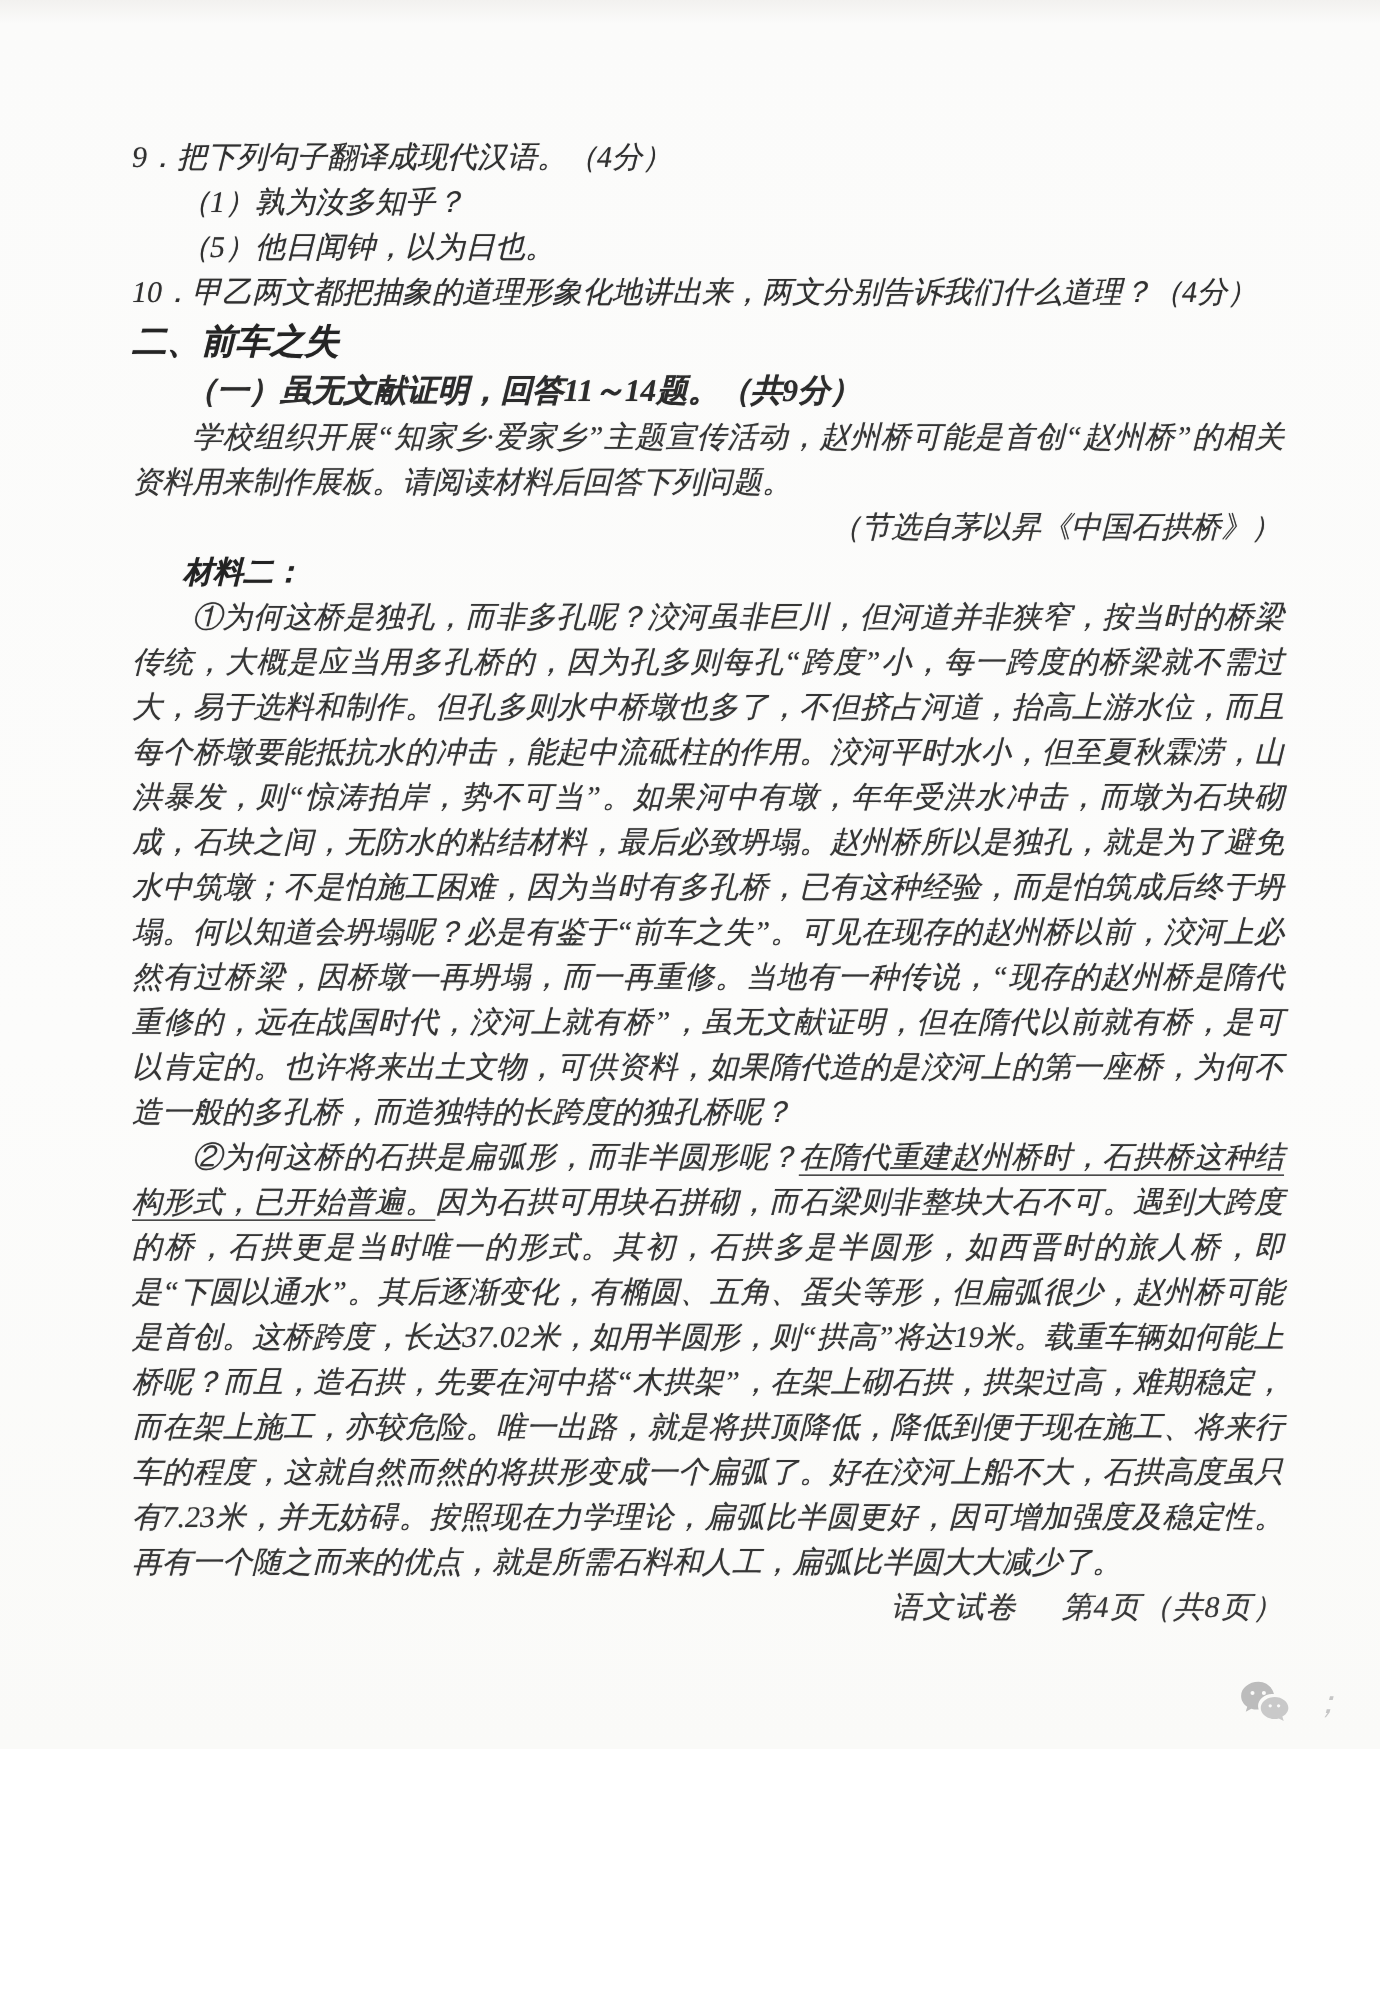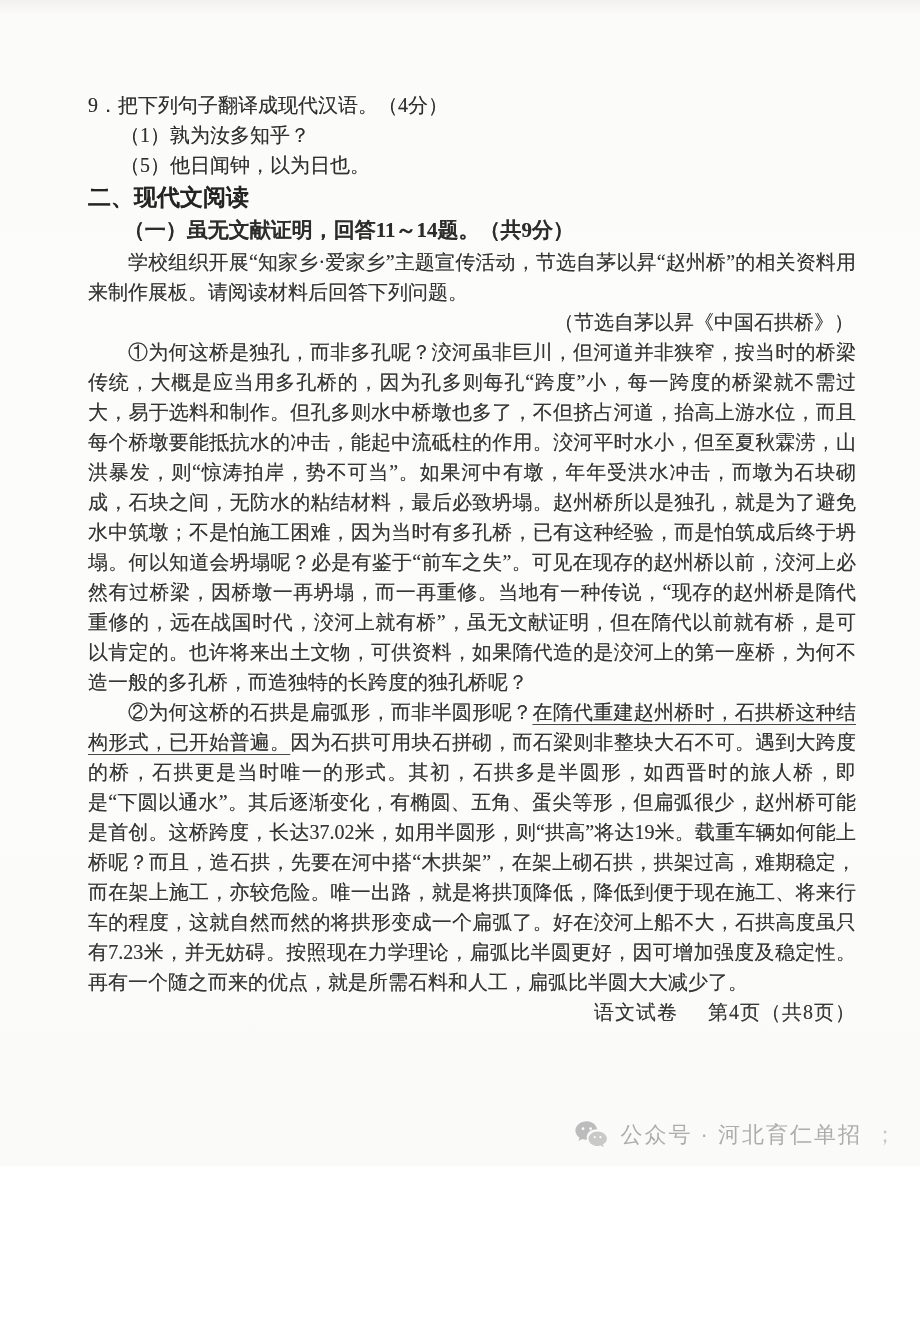--- a/index.html
+++ b/index.html
@@ -18,20 +18,21 @@
     height: 1166px;
     box-sizing: border-box;
     padding: 90px 64px 0 88px;
     background:
       linear-gradient(180deg, #f2f1ef 0px, #fbfbfa 16px, #fcfcfb 60%, #fafaf8 100%);
     font-family: "Liberation Serif", "DejaVu Serif", serif;
     font-size: 20px;
     line-height: 30px;
     color: #353535;
     text-shadow: 0 0 0.6px rgba(45,45,45,0.55);
+    font-style: italic;
   }
   .page p { margin: 0; }
 
   .q-line { color: #303030; }
   .q-sub  { padding-left: 1.6em; }
 
   .sec-heading {
     margin-top: 24px;
     font-family: "Liberation Sans", "DejaVu Sans", sans-serif;
     font-weight: 700;
@@ -97,38 +98,39 @@
   .wechat-svg { display: block; }
 </style>
 </head>
 <body>
 
 <div class="page">
 
   <p class="q-line">9．把下列句子翻译成现代汉语。（4分）</p>
   <p class="q-line q-sub">（1）孰为汝多知乎？</p>
   <p class="q-line q-sub">（5）他日闻钟，以为日也。</p>
+  <p class="q-line">10．甲乙两文都把抽象的道理形象化地讲出来，两文分别告诉我们什么道理？（4分）</p>
 
-  <p class="sec-heading">二、现代文阅读</p>
+  <p class="sec-heading">二、前车之失</p>
   <p class="sub-heading">（一）虽无文献证明，回答11～14题。（共9分）</p>
-  <p class="body-para indent">学校组织开展“知家乡·爱家乡”主题宣传活动，节选自茅以昇“赵州桥”的相关资料用来制作展板。请阅读材料后回答下列问题。</p>
+  <p class="body-para indent">学校组织开展“知家乡·爱家乡”主题宣传活动，赵州桥可能是首创“赵州桥”的相关资料用来制作展板。请阅读材料后回答下列问题。</p>
 
   <p class="source-line">（节选自茅以昇《中国石拱桥》）</p>
 
+  <p class="material-label">材料二：</p>
   <p class="body-para indent">①为何这桥是独孔，而非多孔呢？洨河虽非巨川，但河道并非狭窄，按当时的桥梁传统，大概是应当用多孔桥的，因为孔多则每孔“跨度”小，每一跨度的桥梁就不需过大，易于选料和制作。但孔多则水中桥墩也多了，不但挤占河道，抬高上游水位，而且每个桥墩要能抵抗水的冲击，能起中流砥柱的作用。洨河平时水小，但至夏秋霖涝，山洪暴发，则“惊涛拍岸，势不可当”。如果河中有墩，年年受洪水冲击，而墩为石块砌成，石块之间，无防水的粘结材料，最后必致坍塌。赵州桥所以是独孔，就是为了避免水中筑墩；不是怕施工困难，因为当时有多孔桥，已有这种经验，而是怕筑成后终于坍塌。何以知道会坍塌呢？必是有鉴于“前车之失”。可见在现存的赵州桥以前，洨河上必然有过桥梁，因桥墩一再坍塌，而一再重修。当地有一种传说，“现存的赵州桥是隋代重修的，远在战国时代，洨河上就有桥”，虽无文献证明，但在隋代以前就有桥，是可以肯定的。也许将来出土文物，可供资料，如果隋代造的是洨河上的第一座桥，为何不造一般的多孔桥，而造独特的长跨度的独孔桥呢？</p>
   <p class="body-para indent"><span>②为何这桥的石拱是扁弧形，而非半圆形呢？</span><span class="u">在隋代重建赵州桥时，石拱桥这种结构形式，已开始普遍。</span><span>因为石拱可用块石拼砌，而石梁则非整块大石不可。遇到大跨度的桥，石拱更是当时唯一的形式。其初，石拱多是半圆形，如西晋时的旅人桥，即是“下圆以通水”。其后逐渐变化，有椭圆、五角、蛋尖等形，但扁弧很少，赵州桥可能是首创。这桥跨度，长达37.02米，如用半圆形，则“拱高”将达19米。载重车辆如何能上桥呢？而且，造石拱，先要在河中搭“木拱架”，在架上砌石拱，拱架过高，难期稳定，而在架上施工，亦较危险。唯一出路，就是将拱顶降低，降低到便于现在施工、将来行车的程度，这就自然而然的将拱形变成一个扁弧了。好在洨河上船不大，石拱高度虽只有7.23米，并无妨碍。按照现在力学理论，扁弧比半圆更好，因可增加强度及稳定性。再有一个随之而来的优点，就是所需石料和人工，扁弧比半圆大大减少了。</span></p>
 
   <p class="footer-line"><span>语文试卷</span><span class="footer-page">第4页（共8页）</span></p>
 
   <div class="watermark">
     <svg class="wechat-svg" width="36" height="30" viewBox="0 0 36 30" aria-hidden="true">
       <path fill="#bcbcbc" d="M13 1.2C6.6 1.2 1.4 5.4 1.4 10.6c0 2.9 1.6 5.5 4.1 7.2l-1 3.3 3.7-2c1.2.4 2.5.6 3.8.6.4 0 .8 0 1.1-.1-.2-.7-.4-1.5-.4-2.3 0-4.4 4.3-8 9.7-8 .3 0 .6 0 .9.1C22.4 4.8 18.1 1.2 13 1.2z"></path>
       <circle cx="9" cy="8.7" r="1.35" fill="#fbfbfa"></circle>
       <circle cx="16.6" cy="8.7" r="1.35" fill="#fbfbfa"></circle>
       <path fill="#c9c9c9" d="M23.7 11.4c-5.1 0-9.2 3.3-9.2 7.3s4.1 7.3 9.2 7.3c1 0 2-.1 2.9-.4l3.2 1.7-.9-2.9c2.4-1.3 4-3.4 4-5.7 0-4-4.1-7.3-9.2-7.3z"></path>
       <circle cx="20.8" cy="17.2" r="1.1" fill="#fbfbfa"></circle>
       <circle cx="26.4" cy="17.2" r="1.1" fill="#fbfbfa"></circle>
     </svg>
-    <span>公众号 · 河北育仁单招</span>
     <span class="tail">；</span>
   </div>
 
 </div>
 
 </body></html>

